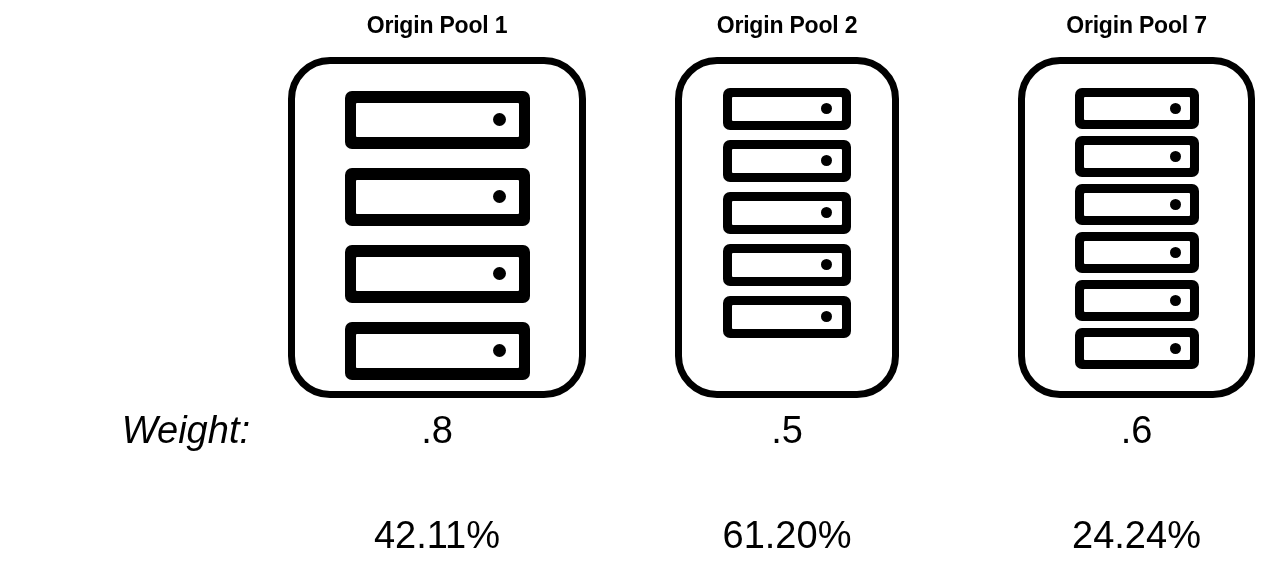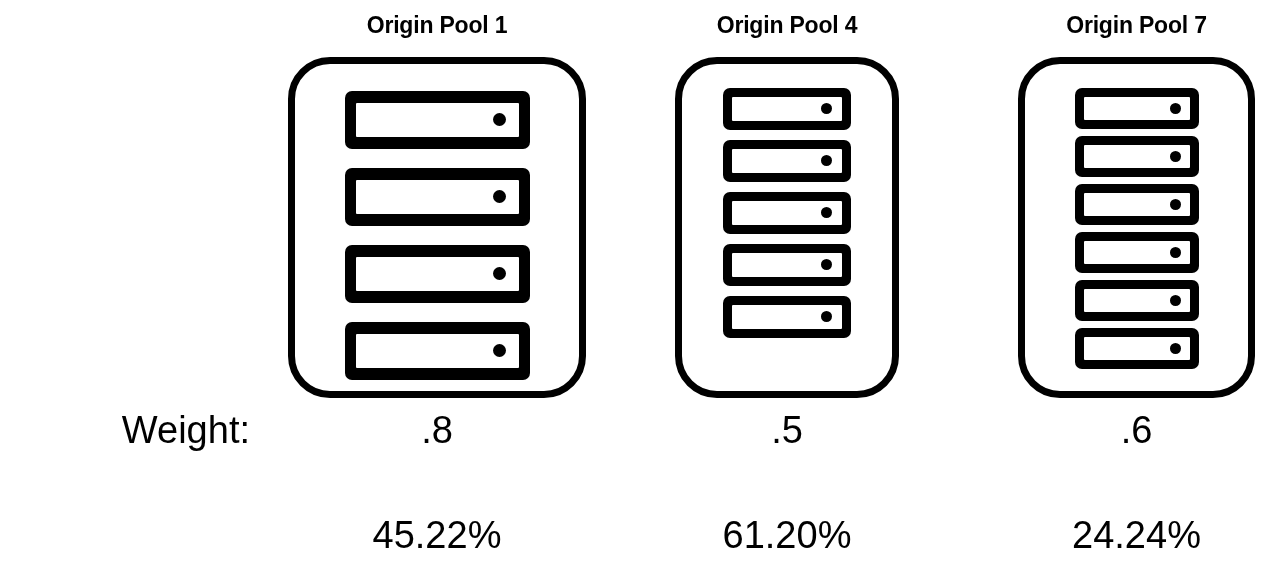--- a/index.html
+++ b/index.html
@@ -123,21 +123,21 @@
         <div class="server-dot" style="width:13px;height:13px;right:24px;top:22px;"></div>
       </div>
       <div class="server" style="width:185px;height:58px;">
         <div class="server-inner" style="left:11px;top:12px;right:11px;bottom:12px;"></div>
         <div class="server-dot" style="width:13px;height:13px;right:24px;top:22px;"></div>
       </div>
     </div>
   </div>
 
   <div class="pool-col" style="left:675px; width:224px;">
-    <div class="pool-title">Origin Pool 4</div>
+    <div class="pool-title">Origin Pool 2</div>
     <div class="pool-box"></div>
     <div class="servers" style="top:88px; gap:10px;">
       <div class="server" style="width:128px;height:42px;">
         <div class="server-inner" style="left:9px;top:9px;right:9px;bottom:9px;"></div>
         <div class="server-dot" style="width:11px;height:11px;right:19px;top:15px;"></div>
       </div>
       <div class="server" style="width:128px;height:42px;">
         <div class="server-inner" style="left:9px;top:9px;right:9px;bottom:9px;"></div>
         <div class="server-dot" style="width:11px;height:11px;right:19px;top:15px;"></div>
       </div>
@@ -180,28 +180,28 @@
         <div class="server-inner" style="left:9px;top:9px;right:9px;bottom:9px;"></div>
         <div class="server-dot" style="width:11px;height:11px;right:18px;top:15px;"></div>
       </div>
       <div class="server" style="width:124px;height:41px;">
         <div class="server-inner" style="left:9px;top:9px;right:9px;bottom:9px;"></div>
         <div class="server-dot" style="width:11px;height:11px;right:18px;top:15px;"></div>
       </div>
     </div>
   </div>
 
-  <div class="row-label" style="left:0px; top:411px; width:250px;">Weight:</div>
+  <div class="row-label" style="left:0px; top:411px; width:250px;font-style:italic;">Weight:</div>
 
   <div class="row-value" style="left:288px; top:411px; width:298px;">.8</div>
 
   <div class="row-value" style="left:675px; top:411px; width:224px;">.5</div>
 
   <div class="row-value" style="left:1018px; top:411px; width:237px;">.6</div>
 
 
-  <div class="row-value" style="left:288px; top:516px; width:298px;">45.22%</div>
+  <div class="row-value" style="left:288px; top:516px; width:298px;">42.11%</div>
 
   <div class="row-value" style="left:675px; top:516px; width:224px;">61.20%</div>
 
   <div class="row-value" style="left:1018px; top:516px; width:237px;">24.24%</div>
 
 </div>
 
 </body></html>

